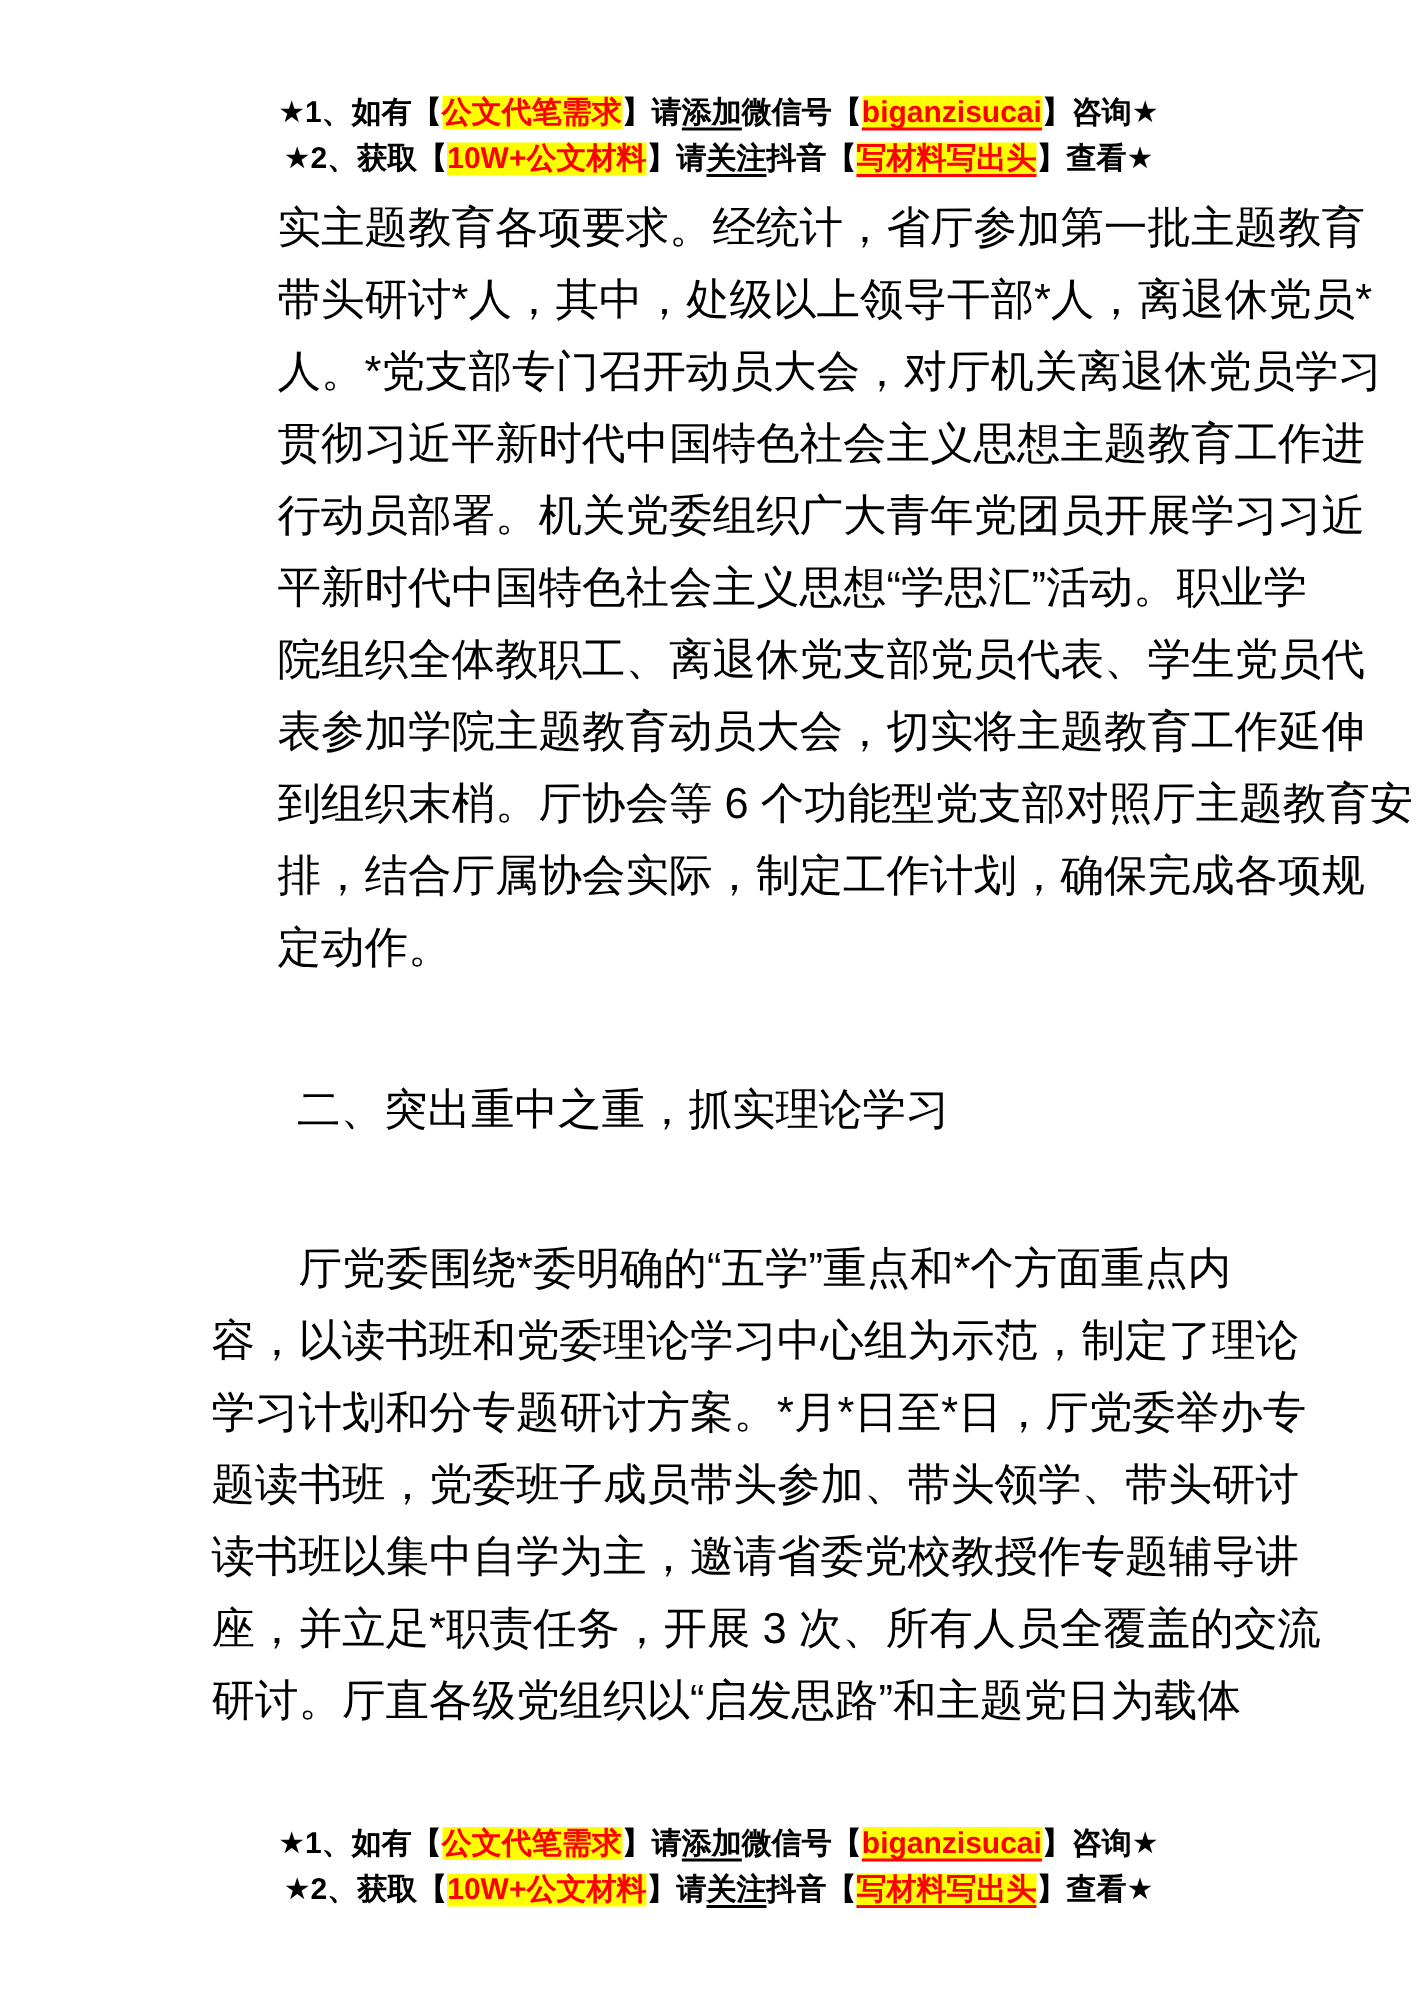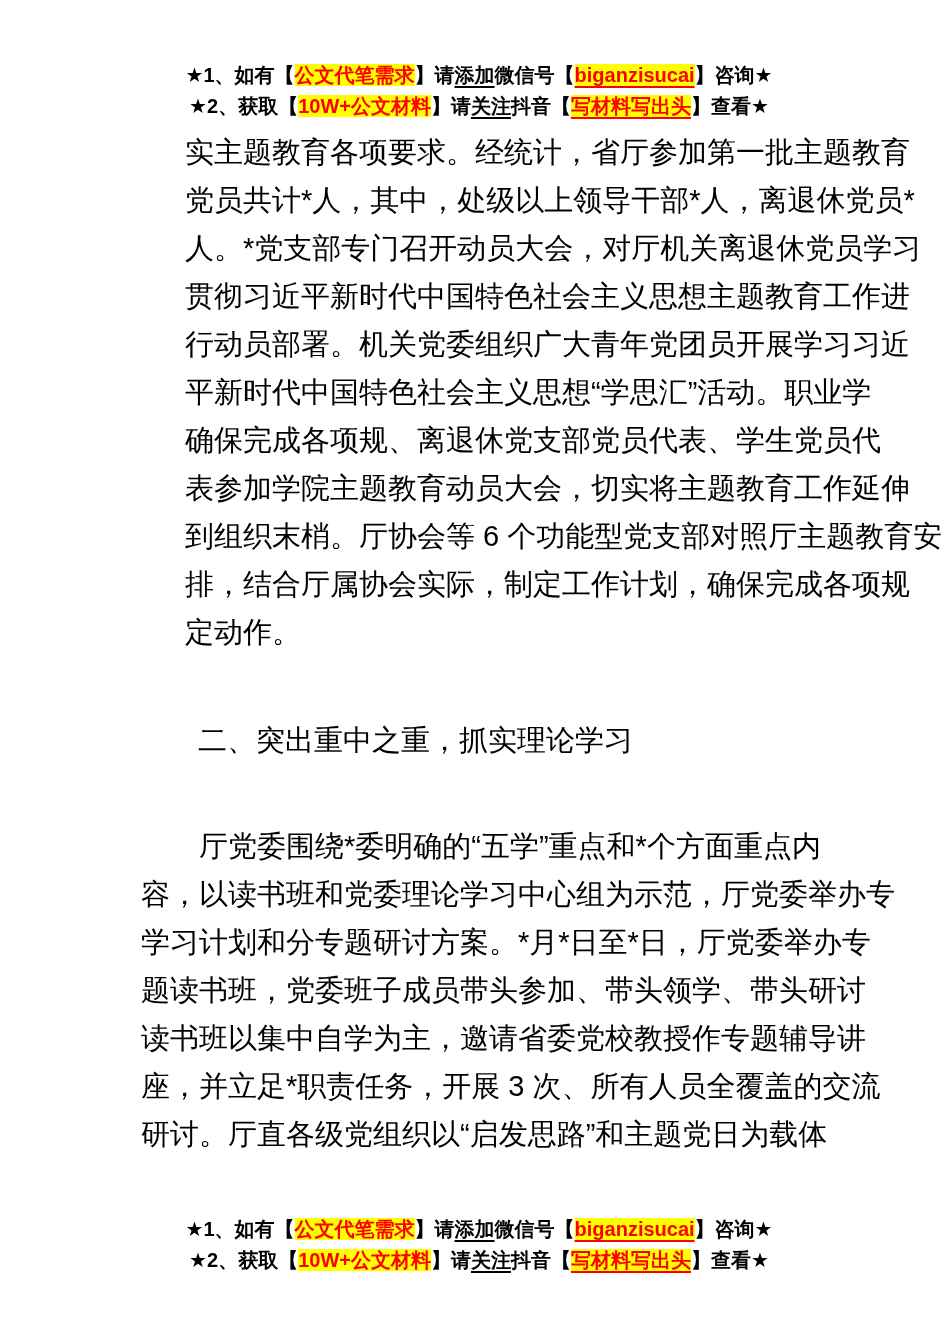--- a/index.html
+++ b/index.html
@@ -43,37 +43,37 @@
 
 <div class="page">
 
   <div class="banner banner-top">
       <div><span class="seg-plain">★1、如有【</span><span class="seg-hl-red">公文代笔需求</span><span class="seg-plain">】请</span><span class="seg-u-black">添加</span><span class="seg-plain">微信号【</span><span class="seg-hl-red-u">biganzisucai</span><span class="seg-plain">】咨询★</span></div>
       <div><span class="seg-plain">★2、获取【</span><span class="seg-hl-red">10W+公文材料</span><span class="seg-plain">】请</span><span class="seg-u-black">关注</span><span class="seg-plain">抖音【</span><span class="seg-hl-red-u">写材料写出头</span><span class="seg-plain">】查看★</span></div>
     </div>
 
   <div class="para para1">
       <div class="body-line">实主题教育各项要求。经统计，省厅参加第一批主题教育</div>
-      <div class="body-line">党员共计*人，其中，处级以上领导干部*人，离退休党员*</div>
+      <div class="body-line">带头研讨*人，其中，处级以上领导干部*人，离退休党员*</div>
       <div class="body-line">人。*党支部专门召开动员大会，对厅机关离退休党员学习</div>
       <div class="body-line">贯彻习近平新时代中国特色社会主义思想主题教育工作进</div>
       <div class="body-line">行动员部署。机关党委组织广大青年党团员开展学习习近</div>
       <div class="body-line">平新时代中国特色社会主义思想“学思汇”活动。职业学</div>
-      <div class="body-line">确保完成各项规、离退休党支部党员代表、学生党员代</div>
+      <div class="body-line">院组织全体教职工、离退休党支部党员代表、学生党员代</div>
       <div class="body-line">表参加学院主题教育动员大会，切实将主题教育工作延伸</div>
       <div class="body-line">到组织末梢。厅协会等 6 个功能型党支部对照厅主题教育安</div>
       <div class="body-line">排，结合厅属协会实际，制定工作计划，确保完成各项规</div>
       <div class="body-line no-just">定动作。</div>
     </div>
 
   <div class="heading">二、突出重中之重，抓实理论学习</div>
 
   <div class="para para2 indent-first">
       <div class="body-line">厅党委围绕*委明确的“五学”重点和*个方面重点内</div>
-      <div class="body-line">容，以读书班和党委理论学习中心组为示范，厅党委举办专</div>
+      <div class="body-line">容，以读书班和党委理论学习中心组为示范，制定了理论</div>
       <div class="body-line">学习计划和分专题研讨方案。*月*日至*日，厅党委举办专</div>
       <div class="body-line">题读书班，党委班子成员带头参加、带头领学、带头研讨</div>
       <div class="body-line">读书班以集中自学为主，邀请省委党校教授作专题辅导讲</div>
       <div class="body-line">座，并立足*职责任务，开展 3 次、所有人员全覆盖的交流</div>
       <div class="body-line">研讨。厅直各级党组织以“启发思路”和主题党日为载体</div>
     </div>
 
   <div class="banner banner-bottom">
       <div><span class="seg-plain">★1、如有【</span><span class="seg-hl-red">公文代笔需求</span><span class="seg-plain">】请</span><span class="seg-u-black">添加</span><span class="seg-plain">微信号【</span><span class="seg-hl-red-u">biganzisucai</span><span class="seg-plain">】咨询★</span></div>
       <div><span class="seg-plain">★2、获取【</span><span class="seg-hl-red">10W+公文材料</span><span class="seg-plain">】请</span><span class="seg-u-black">关注</span><span class="seg-plain">抖音【</span><span class="seg-hl-red-u">写材料写出头</span><span class="seg-plain">】查看★</span></div>

